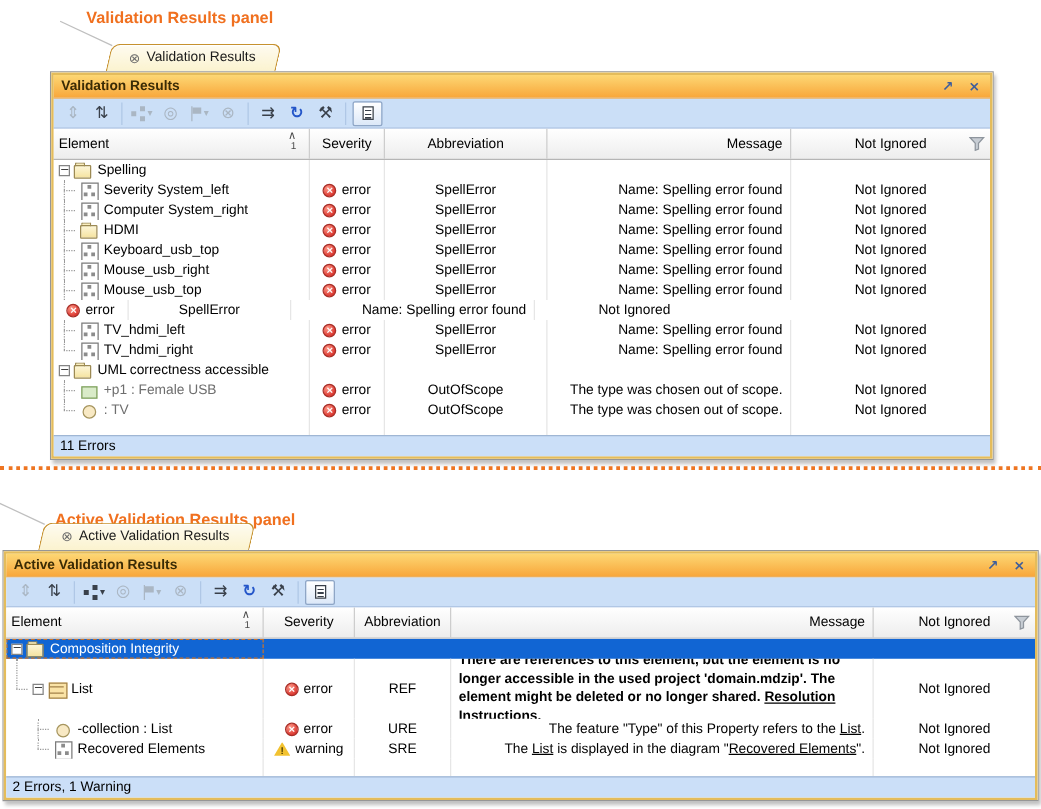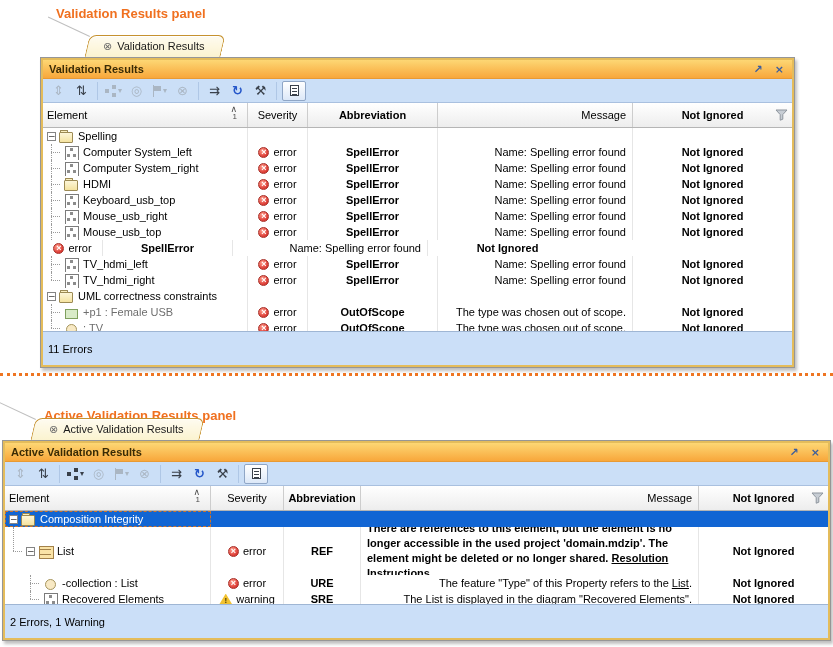--- a/index.html
+++ b/index.html
@@ -5,21 +5,21 @@
   * { margin:0; padding:0; box-sizing:border-box; }
   html,body { width:833px; height:647px; }
   body {
     position:relative; background:#fff; overflow:hidden;
     font-family:"Liberation Sans", sans-serif; font-size:11px; color:#000;
   }
   .heading {
     position:absolute; font-size:13px; font-weight:bold;
     color:var(--heading_orange,#F0701F);
   }
-  #heading1 { left:56px; top:6px; }
+  #heading1 { left:69px; top:6px; }
   #heading2 { left:44px; top:408px; }
   .divider {
     position:absolute; top:373px; left:0; width:833px; height:0;
     border-top:3px dotted var(--divider_orange,#EE7522);
   }
 
   .panel { position:absolute; }
   .p1 { left:40px; top:35px; width:755px; }
   .p2 { left:2px;  top:418px; width:829px; }
 
@@ -127,35 +127,35 @@
   .trow.row-list { height:48px; }
   .cell {
     border-right:1px solid #E6E6E6; display:flex; align-items:center;
     overflow:hidden; white-space:nowrap;
   }
   .c-ni { border-right:none; }
   .p1 .c-el{width:205px} .p1 .c-sev{width:60px} .p1 .c-abbr{width:130px} .p1 .c-msg{width:195px} .p1 .c-ni{width:159px}
   .p2 .c-el{width:206px} .p2 .c-sev{width:73px} .p2 .c-abbr{width:77px}  .p2 .c-msg{width:338px} .p2 .c-ni{width:129px}
   .c-el { padding-left:4px; gap:3px; }
   .c-sev { justify-content:center; gap:4px; }
-  .c-abbr, .c-ni { justify-content:center;font-weight:bold; }
+  .c-abbr, .c-ni { justify-content:center; }
   .c-msg { padding:0 6px;justify-content:flex-end; }
   .c-msg.wrap { white-space:normal; line-height:15px; padding:2px 6px;font-weight:bold; }
   .filler { flex:1; display:flex; }
   .filler .cell { height:auto; }
   .lbl.muted { color:#6E6E6E; }
   .mlink { text-decoration:underline; }
 
   .trow.sel { background:var(--selection_blue,#1165D3); color:#fff; }
   .trow.sel .cell { border-right-color:transparent; }
   .trow.sel .c-el { outline:1px dashed #C9732B; outline-offset:-1px; }
 
   
   .statusbar {
-    flex:none; height:34px; background:var(--status_bg,#CBDFF8);
+    flex:none; height:17px; background:var(--status_bg,#CBDFF8);
     border-top:1px solid #9FB6D4; display:flex; align-items:center; padding:0 5px;
   }
 
   
   .ebox {
     flex:none; width:9px; height:9px; border:1px solid #848484; background:#fff;
     font-size:9px; line-height:6px; text-align:center; color:#333;
     font-family:"DejaVu Sans",sans-serif; cursor:default;
   }
   .guide { position:relative; width:14px; flex:none; align-self:stretch; }
@@ -321,21 +321,21 @@
           <div class="cell c-sev"></div>
           <div class="cell c-abbr"></div>
           <div class="cell c-msg"></div>
           <div class="cell c-ni"></div>
         </div>
 
         <div class="trow">
           <div class="cell c-el">
               <span class="guide"></span>
               <span class="ico diagram"></span>
-              <span class="lbl">Computer System_left</span>
+              <span class="lbl">Severity System_left</span>
             </div>
           <div class="cell c-sev">
               <span class="err-icon"></span>
               <span>error</span>
             </div>
           <div class="cell c-abbr">SpellError</div>
           <div class="cell c-msg">Name: Spelling error found</div>
           <div class="cell c-ni">Not Ignored</div>
         </div>
 
@@ -451,21 +451,21 @@
             </div>
           <div class="cell c-abbr">SpellError</div>
           <div class="cell c-msg">Name: Spelling error found</div>
           <div class="cell c-ni">Not Ignored</div>
         </div>
 
         <div class="trow">
           <div class="cell c-el">
               <span class="ebox">−</span>
               <span class="ico folder"></span>
-              <span class="lbl">UML correctness constraints</span>
+              <span class="lbl">UML correctness accessible</span>
             </div>
           <div class="cell c-sev"></div>
           <div class="cell c-abbr"></div>
           <div class="cell c-msg"></div>
           <div class="cell c-ni"></div>
         </div>
 
         <div class="trow">
           <div class="cell c-el">
               <span class="guide"></span>

